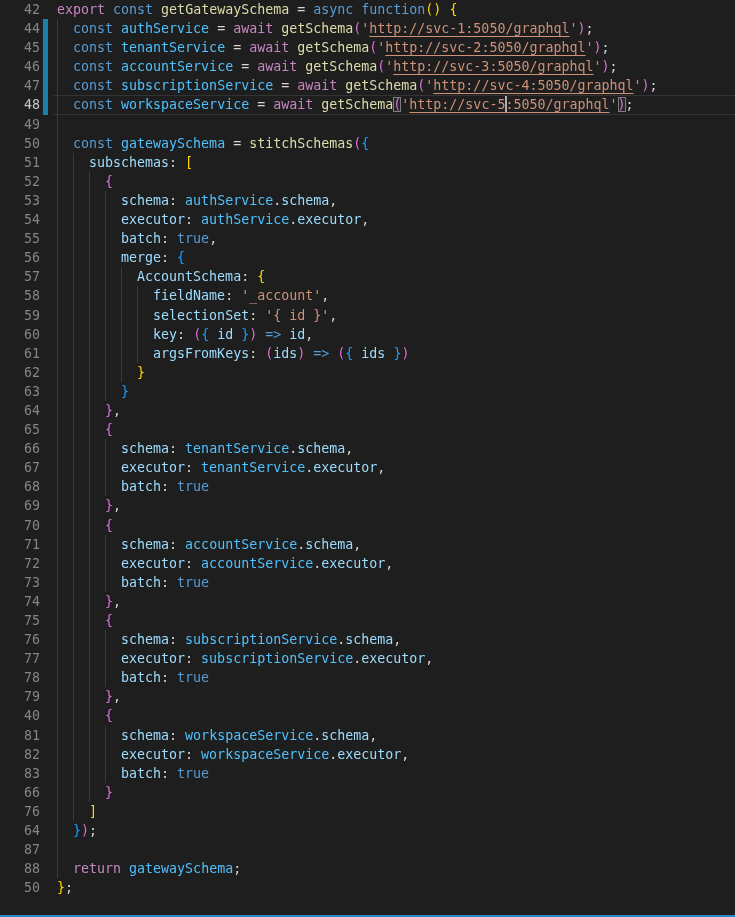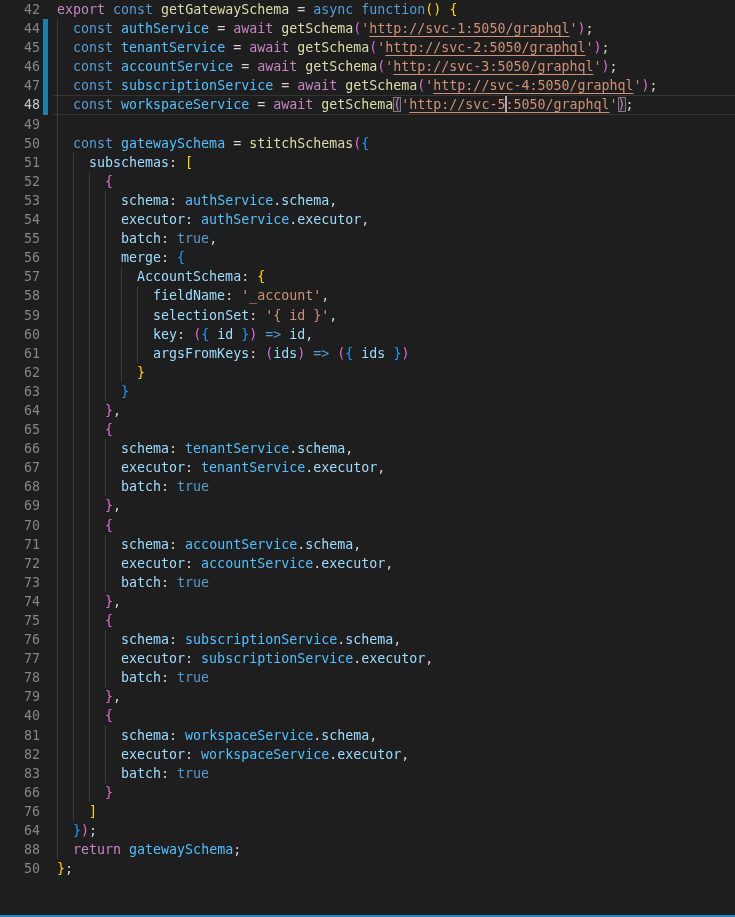--- a/index.html
+++ b/index.html
@@ -75,16 +75,17 @@
     <div class="line"><div class="gutter">77</div><div class="gitcol"></div><div class="code"><div class="guide" style="left: 0px;"></div><div class="guide" style="left: 16px;"></div><div class="guide" style="left: 32px;"></div><div class="guide" style="left: 48px;"></div><span class="tok" style="color: rgb(212, 212, 212);">        </span><span class="tok" style="color: rgb(156, 220, 254);">executor</span><span class="tok" style="color: rgb(212, 212, 212);">: </span><span class="tok" style="color: rgb(79, 193, 255);">subscriptionService</span><span class="tok" style="color: rgb(212, 212, 212);">.</span><span class="tok" style="color: rgb(156, 220, 254);">executor</span><span class="tok" style="color: rgb(212, 212, 212);">,</span></div></div>
     <div class="line"><div class="gutter">78</div><div class="gitcol"></div><div class="code"><div class="guide" style="left: 0px;"></div><div class="guide" style="left: 16px;"></div><div class="guide" style="left: 32px;"></div><div class="guide" style="left: 48px;"></div><span class="tok" style="color: rgb(212, 212, 212);">        </span><span class="tok" style="color: rgb(156, 220, 254);">batch</span><span class="tok" style="color: rgb(212, 212, 212);">: </span><span class="tok" style="color: rgb(86, 156, 214);">true</span></div></div>
     <div class="line"><div class="gutter">79</div><div class="gitcol"></div><div class="code"><div class="guide" style="left: 0px;"></div><div class="guide" style="left: 16px;"></div><div class="guide" style="left: 32px;"></div><span class="tok" style="color: rgb(212, 212, 212);">      </span><span class="tok" style="color: rgb(218, 112, 214);">}</span><span class="tok" style="color: rgb(212, 212, 212);">,</span></div></div>
     <div class="line"><div class="gutter">40</div><div class="gitcol"></div><div class="code"><div class="guide" style="left: 0px;"></div><div class="guide" style="left: 16px;"></div><div class="guide" style="left: 32px;"></div><span class="tok" style="color: rgb(212, 212, 212);">      </span><span class="tok" style="color: rgb(218, 112, 214);">{</span></div></div>
     <div class="line"><div class="gutter">81</div><div class="gitcol"></div><div class="code"><div class="guide" style="left: 0px;"></div><div class="guide" style="left: 16px;"></div><div class="guide" style="left: 32px;"></div><div class="guide" style="left: 48px;"></div><span class="tok" style="color: rgb(212, 212, 212);">        </span><span class="tok" style="color: rgb(156, 220, 254);">schema</span><span class="tok" style="color: rgb(212, 212, 212);">: </span><span class="tok" style="color: rgb(79, 193, 255);">workspaceService</span><span class="tok" style="color: rgb(212, 212, 212);">.</span><span class="tok" style="color: rgb(156, 220, 254);">schema</span><span class="tok" style="color: rgb(212, 212, 212);">,</span></div></div>
     <div class="line"><div class="gutter">82</div><div class="gitcol"></div><div class="code"><div class="guide" style="left: 0px;"></div><div class="guide" style="left: 16px;"></div><div class="guide" style="left: 32px;"></div><div class="guide" style="left: 48px;"></div><span class="tok" style="color: rgb(212, 212, 212);">        </span><span class="tok" style="color: rgb(156, 220, 254);">executor</span><span class="tok" style="color: rgb(212, 212, 212);">: </span><span class="tok" style="color: rgb(79, 193, 255);">workspaceService</span><span class="tok" style="color: rgb(212, 212, 212);">.</span><span class="tok" style="color: rgb(156, 220, 254);">executor</span><span class="tok" style="color: rgb(212, 212, 212);">,</span></div></div>
     <div class="line"><div class="gutter">83</div><div class="gitcol"></div><div class="code"><div class="guide" style="left: 0px;"></div><div class="guide" style="left: 16px;"></div><div class="guide" style="left: 32px;"></div><div class="guide" style="left: 48px;"></div><span class="tok" style="color: rgb(212, 212, 212);">        </span><span class="tok" style="color: rgb(156, 220, 254);">batch</span><span class="tok" style="color: rgb(212, 212, 212);">: </span><span class="tok" style="color: rgb(86, 156, 214);">true</span></div></div>
     <div class="line"><div class="gutter">66</div><div class="gitcol"></div><div class="code"><div class="guide" style="left: 0px;"></div><div class="guide" style="left: 16px;"></div><div class="guide" style="left: 32px;"></div><span class="tok" style="color: rgb(212, 212, 212);">      </span><span class="tok" style="color: rgb(218, 112, 214);">}</span></div></div>
     <div class="line"><div class="gutter">76</div><div class="gitcol"></div><div class="code"><div class="guide" style="left: 0px;"></div><div class="guide" style="left: 16px;"></div><span class="tok" style="color: rgb(212, 212, 212);">    </span><span class="tok" style="color: rgb(255, 215, 0);">]</span></div></div>
     <div class="line"><div class="gutter">64</div><div class="gitcol"></div><div class="code"><div class="guide" style="left: 0px;"></div><span class="tok" style="color: rgb(212, 212, 212);">  </span><span class="tok" style="color: rgb(23, 159, 255);">}</span><span class="tok" style="color: rgb(218, 112, 214);">)</span><span class="tok" style="color: rgb(212, 212, 212);">;</span></div></div>
+    <div class="line"><div class="gutter">87</div><div class="gitcol"></div><div class="code"><div class="guide" style="left: 0px;"></div></div></div>
     <div class="line"><div class="gutter">88</div><div class="gitcol"></div><div class="code"><div class="guide" style="left: 0px;"></div><span class="tok" style="color: rgb(212, 212, 212);">  </span><span class="tok" style="color: rgb(197, 134, 192);">return</span><span class="tok" style="color: rgb(212, 212, 212);"> </span><span class="tok" style="color: rgb(79, 193, 255);">gatewaySchema</span><span class="tok" style="color: rgb(212, 212, 212);">;</span></div></div>
     <div class="line"><div class="gutter">50</div><div class="gitcol"></div><div class="code"><span class="tok" style="color: rgb(255, 215, 0);">}</span><span class="tok" style="color: rgb(212, 212, 212);">;</span></div></div>
   </div>
 <div class="bottom-border" style="background: rgb(36, 137, 197);"></div>
 
 </body></html>

